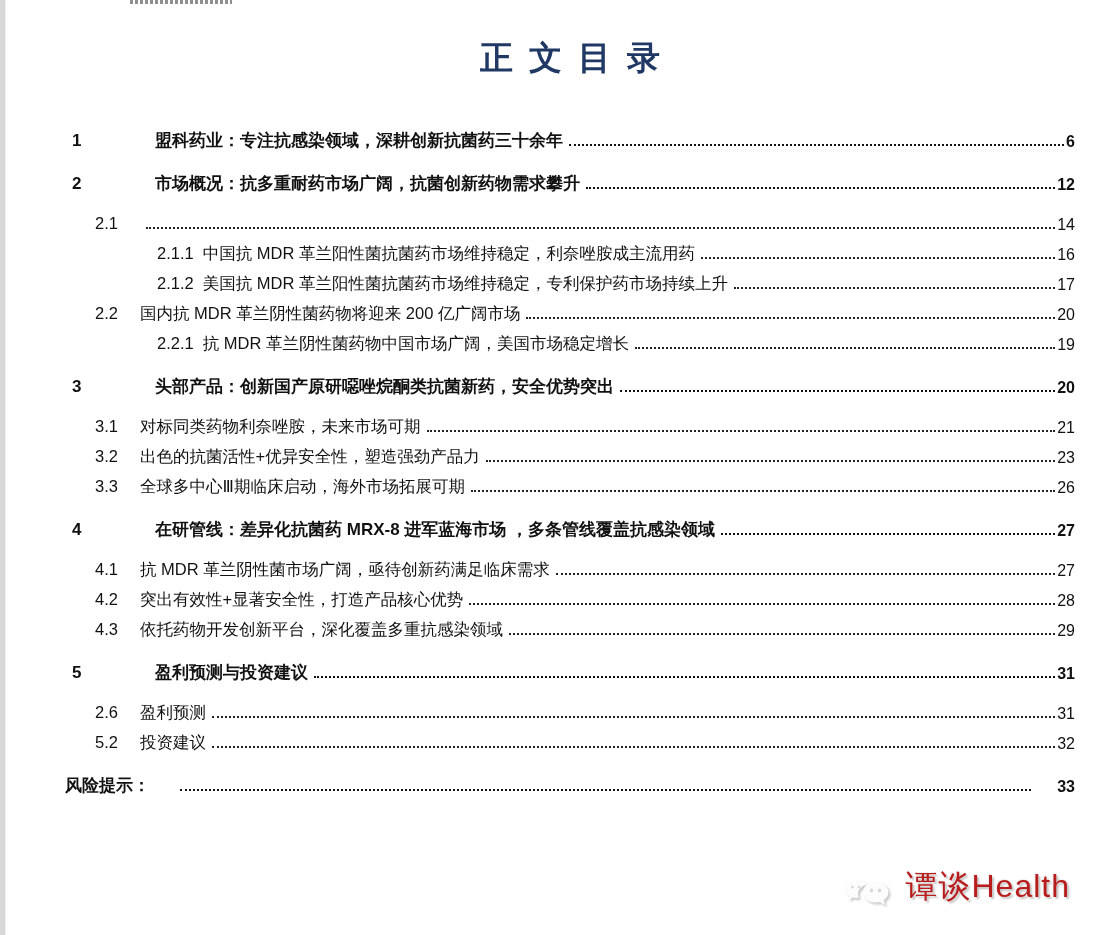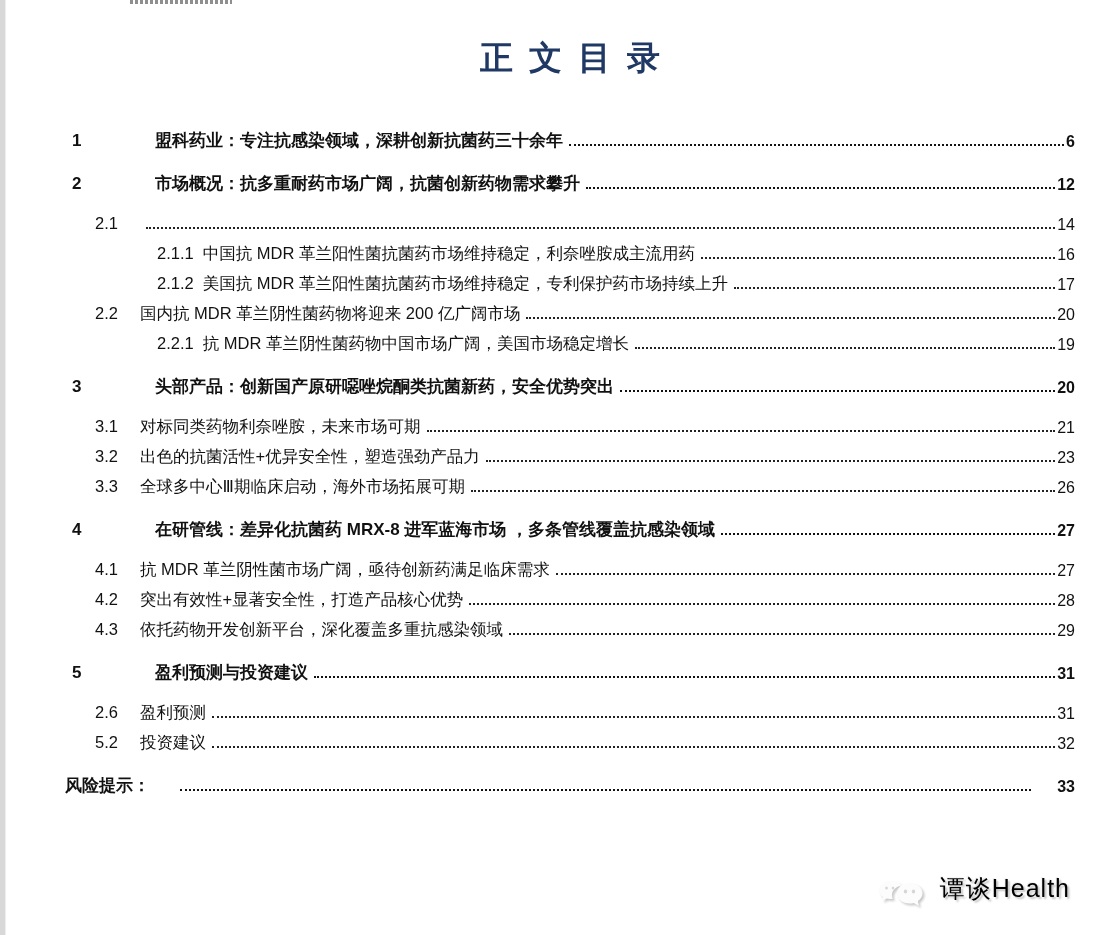--- a/index.html
+++ b/index.html
@@ -65,22 +65,22 @@
   .watermark{
     position:absolute;right:28px;bottom:26px;
     display:flex;align-items:center;gap:10px;
     user-select:none;
   }
   .watermark .wicon{
     width:52px;height:42px;display:block;
     filter:drop-shadow(2px 2px 1px #c9c9c9);
   }
   .watermark .wtext{
-    font-size:25px;
-    color:#000000;
+    font-size:32px;
+    color:#b91c1c;
     text-shadow:2px 2px 2px #c2c2c2, -1px -1px 1px #efefef;
     letter-spacing:1px;
   }
 </style>
 </head>
 <body>
 
 <div class="left-strip"></div>
 <div class="clipped-header"></div>
 

